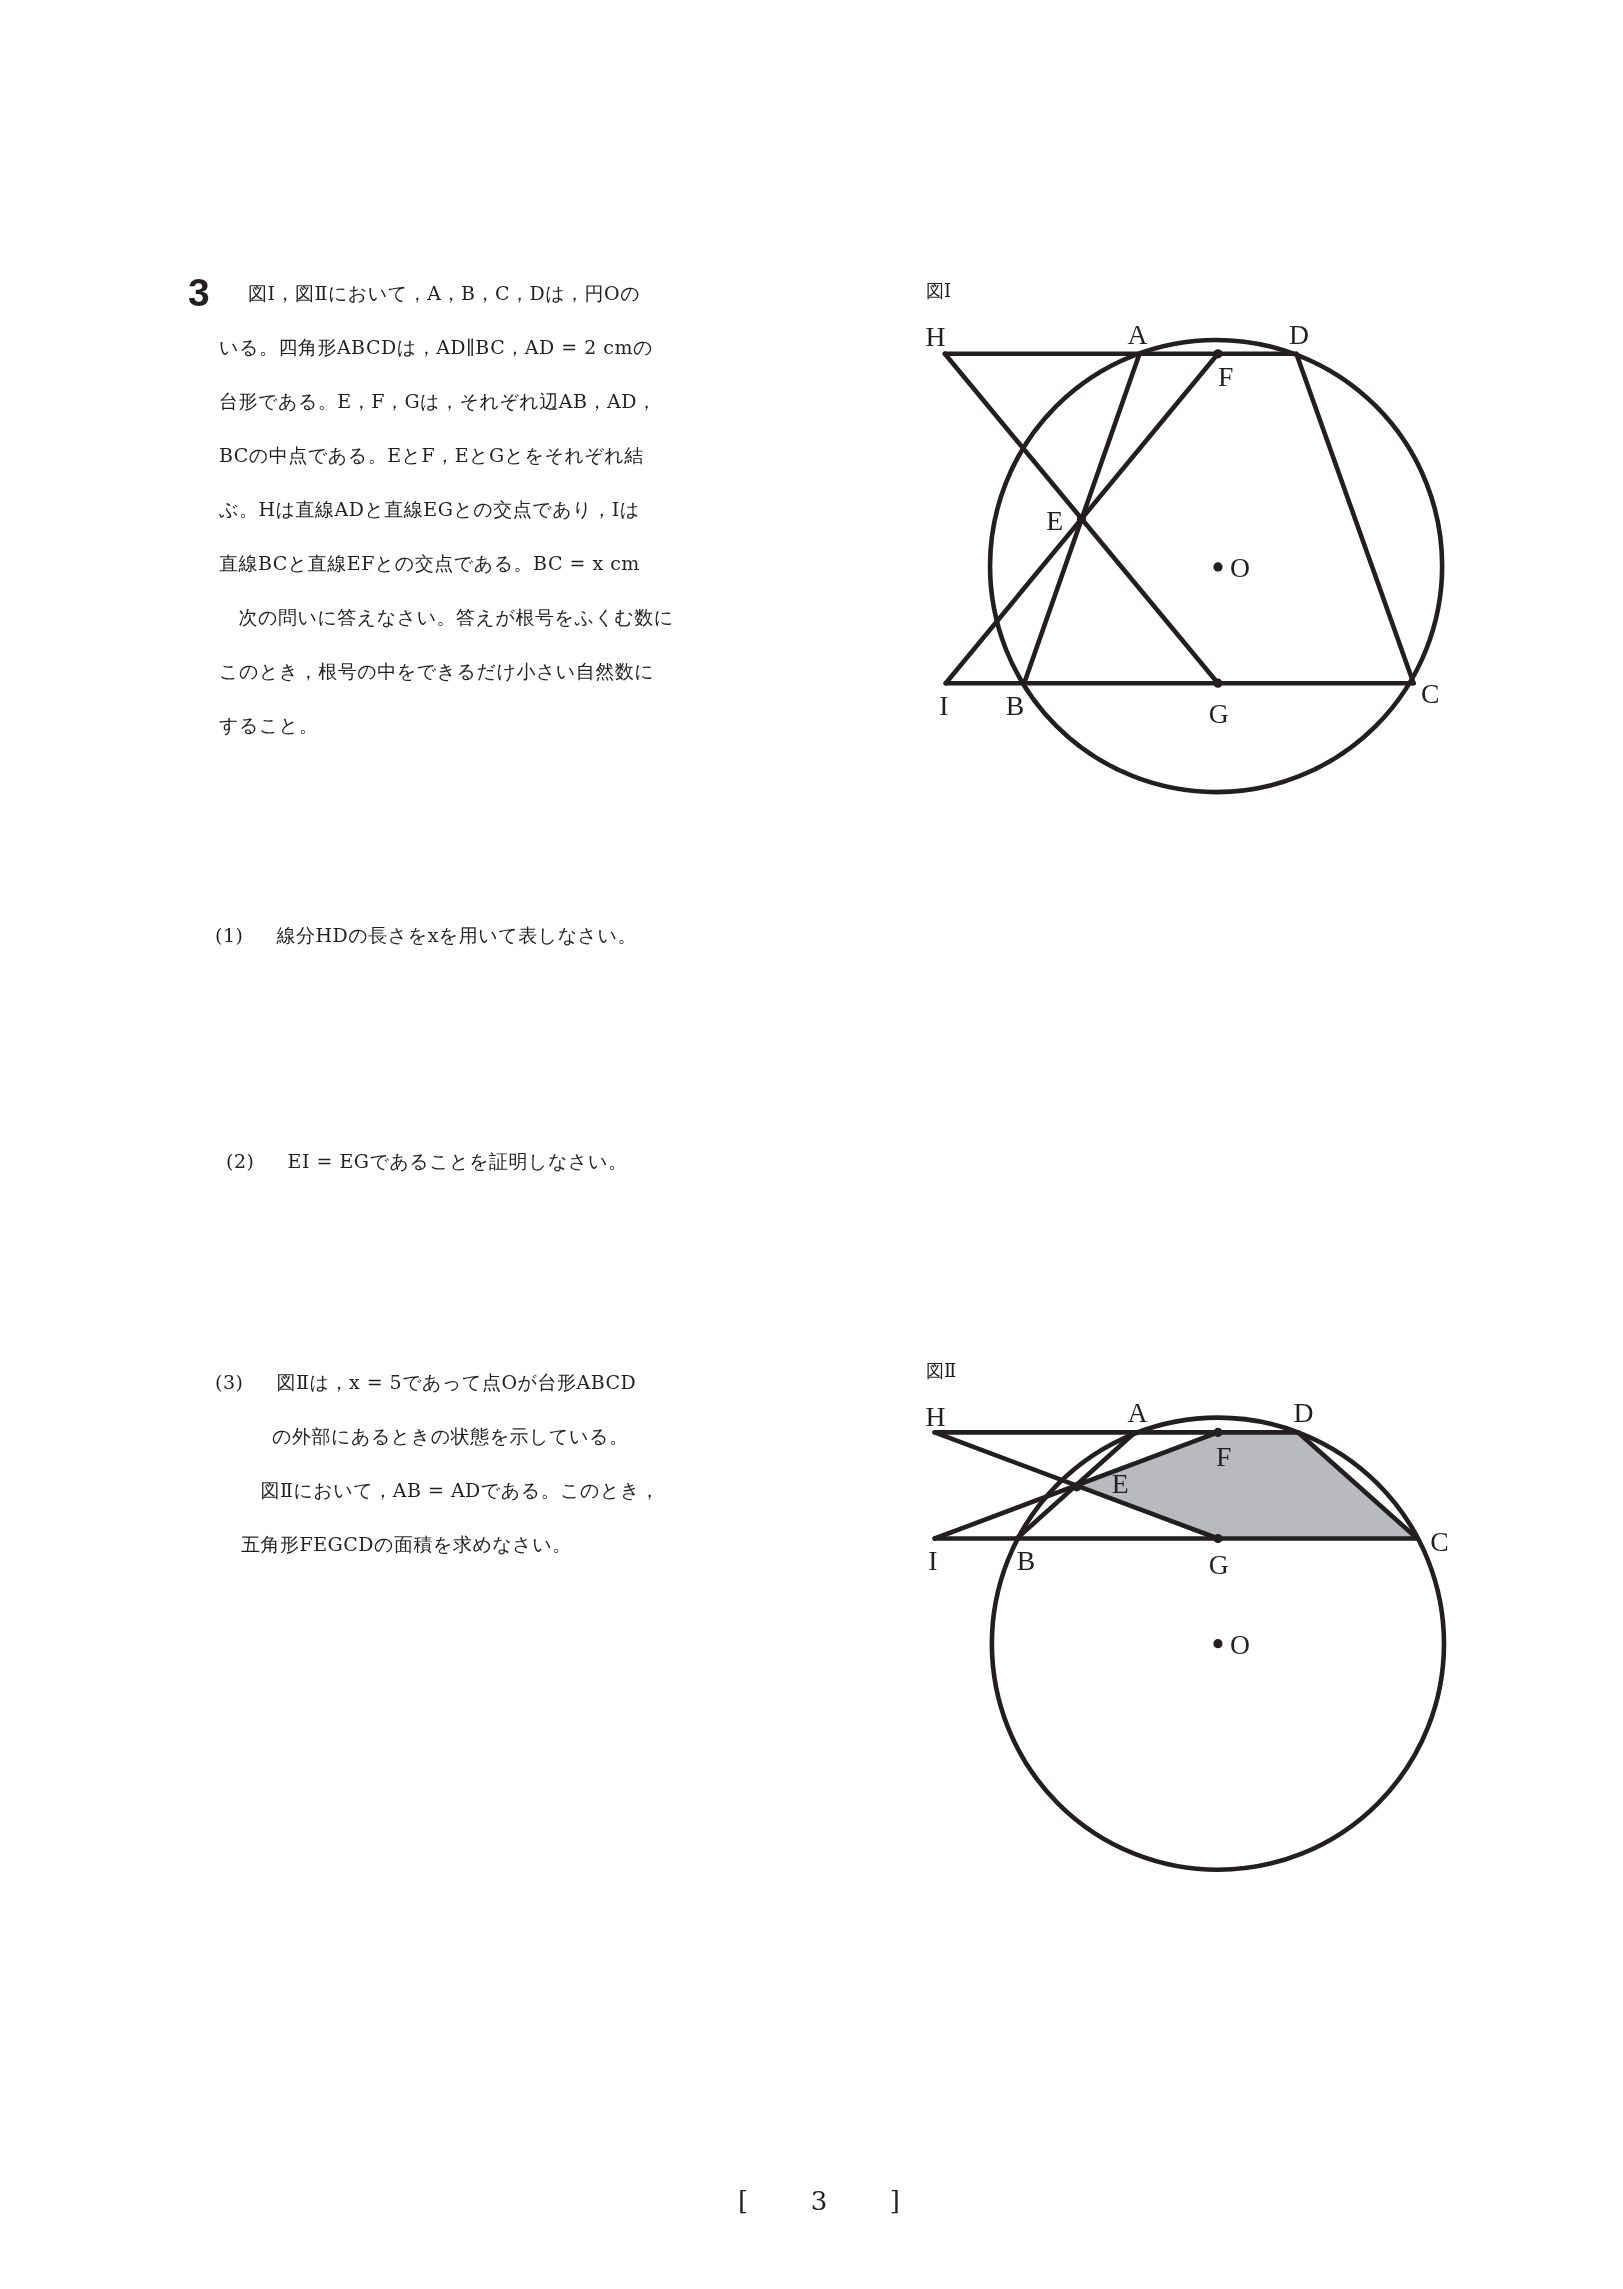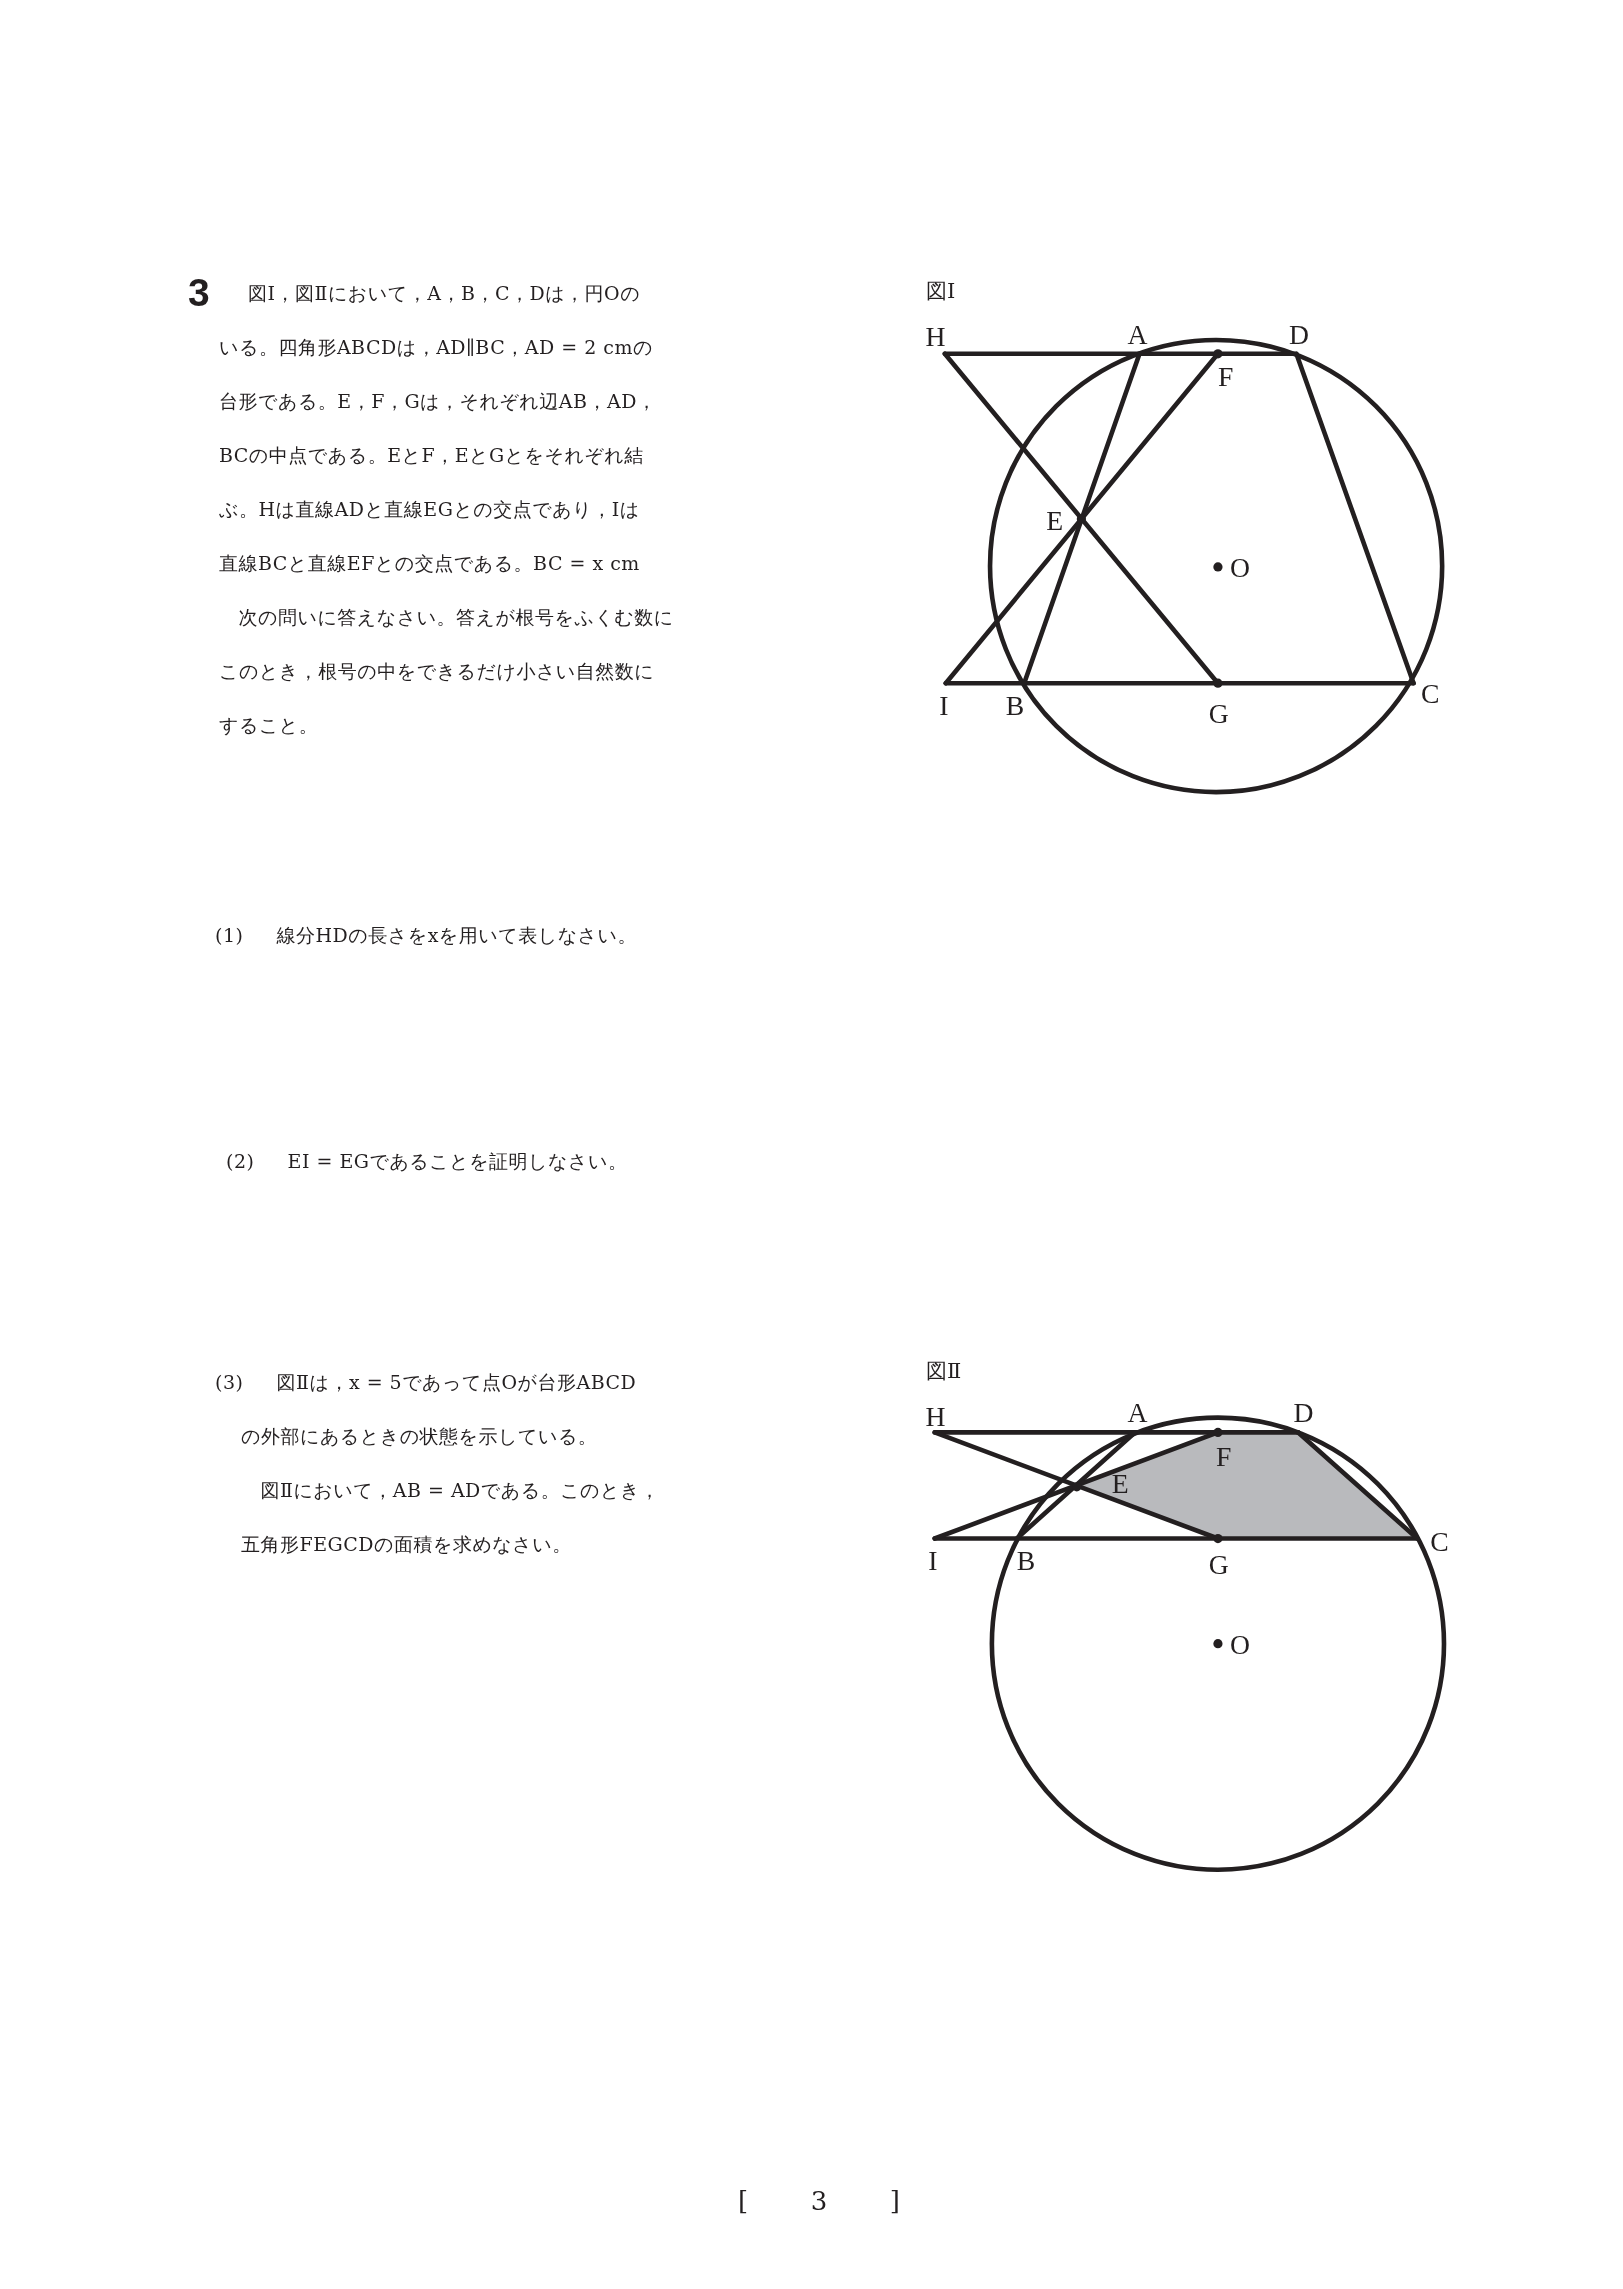--- a/index.html
+++ b/index.html
@@ -2,21 +2,21 @@
 <html style="font-size:14.8px"><head>
 <meta charset="utf-8">
 <style>
   html, body { margin: 0; padding: 0; background: #ffffff; }
   body { width: 1623px; height: 2290px; position: relative; overflow: hidden;
          font-family: "DejaVu Serif", "Liberation Serif", serif; color: #231f20; }
   .qnum { position: absolute; left: 188px; top: 273px; font-family: "Liberation Sans", "DejaVu Sans", sans-serif;
           font-weight: bold; font-size: 39px; line-height: 39px; color: #231f20; }
   .para { position: absolute; font-size: 19px; line-height: 54px; white-space: nowrap; letter-spacing: 0.5px; }
   .line { display: block; height: 54px; }
-  .fig-label { position: absolute; font-size: 21px; line-height: 28px; }
+  .fig-label { position: absolute; font-size: 18px; line-height: 28px; }
   .footer { position: absolute; top: 2186px; left: 738px; width: 162px; font-size: 26px;
             display: flex; justify-content: space-between; }
   svg { position: absolute; left: 0; top: 0; overflow: visible; }
   svg text { font-family: "Liberation Serif", "DejaVu Serif", serif; font-size: 30px; fill: #231f20; }
 </style>
 </head>
 <body>
 
 <div class="qnum">3</div>
 
@@ -43,21 +43,21 @@
   <span style="display:inline-block; width:20px;"></span>
   <span>EI = EGであることを証明しなさい。</span>
 </div>
 
 <div class="para" style="left:215px; top:1355px;">
   <span class="line">
     <span>(3)</span>
     <span style="display:inline-block; width:20px;"></span>
     <span>図Ⅱは，x = 5であって点Oが台形ABCD</span>
   </span>
-  <span class="line" style="padding-left:26px;">の外部にあるときの状態を示している。</span>
+  <span class="line" style="padding-left:26px;text-align:center;">の外部にあるときの状態を示している。</span>
   <span class="line" style="padding-left:26px;">　図Ⅱにおいて，AB = ADである。このとき，</span>
   <span class="line" style="padding-left:26px;">五角形FEGCDの面積を求めなさい。</span>
 </div>
 
 <div class="fig-label" style="left:926px; top:277px;">図Ⅰ</div>
 <svg width="1623" height="2290" viewBox="0 0 1759 2481">
   <g stroke="#231f20" stroke-width="5" fill="none" stroke-linejoin="round" stroke-linecap="round">
     <circle cx="1318" cy="613" r="245"></circle>
 
     <line x1="1024" y1="383" x2="1405" y2="383"></line>

